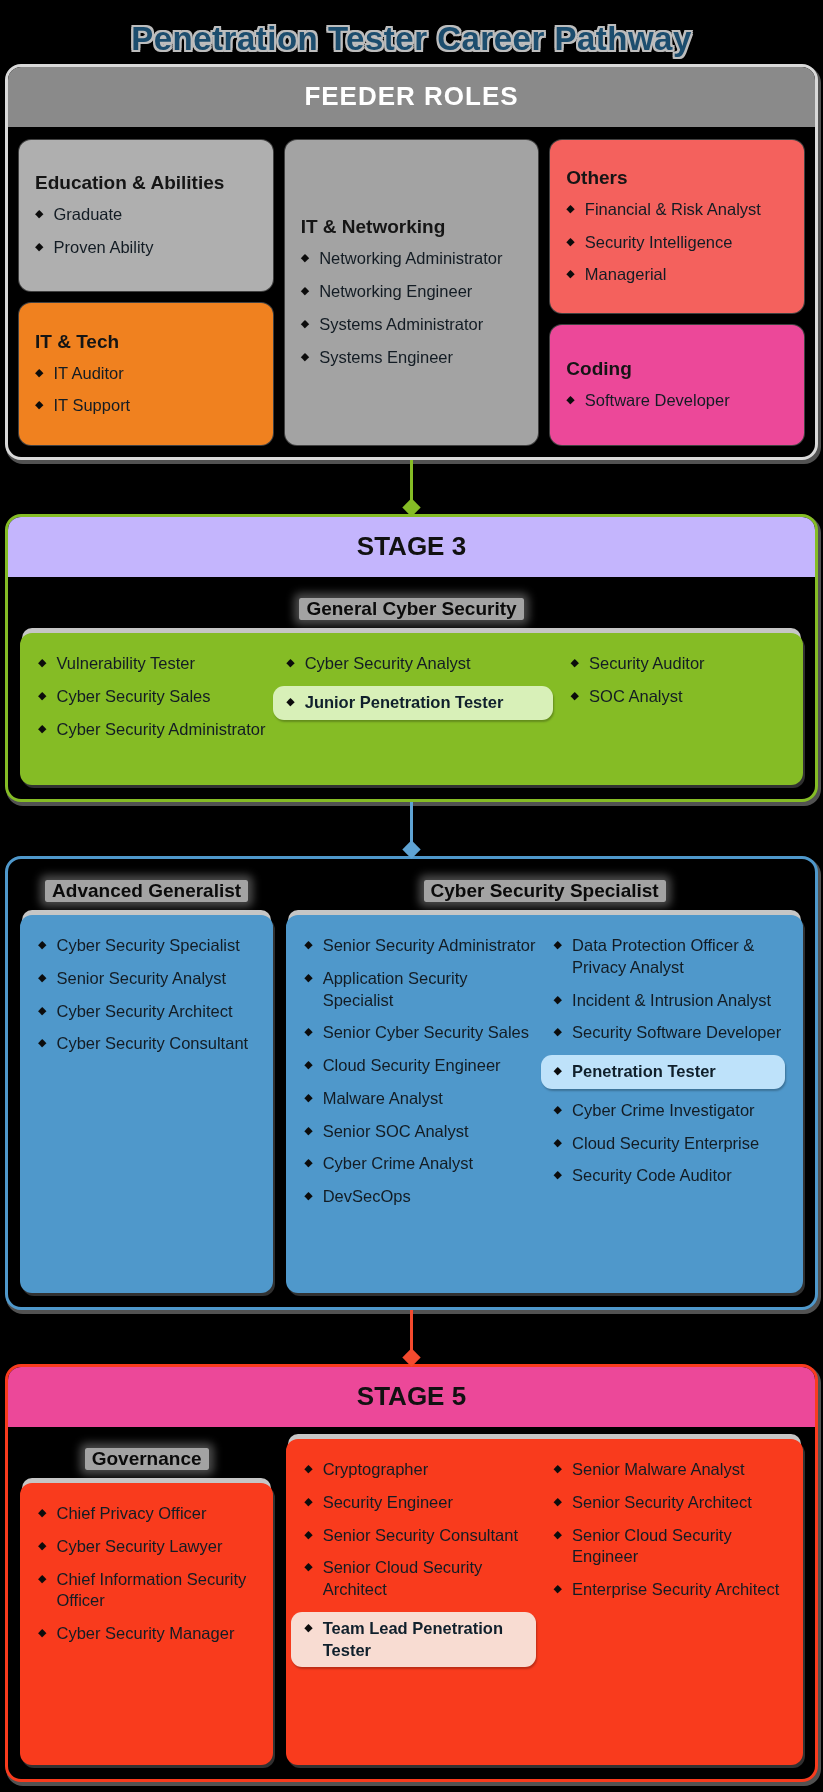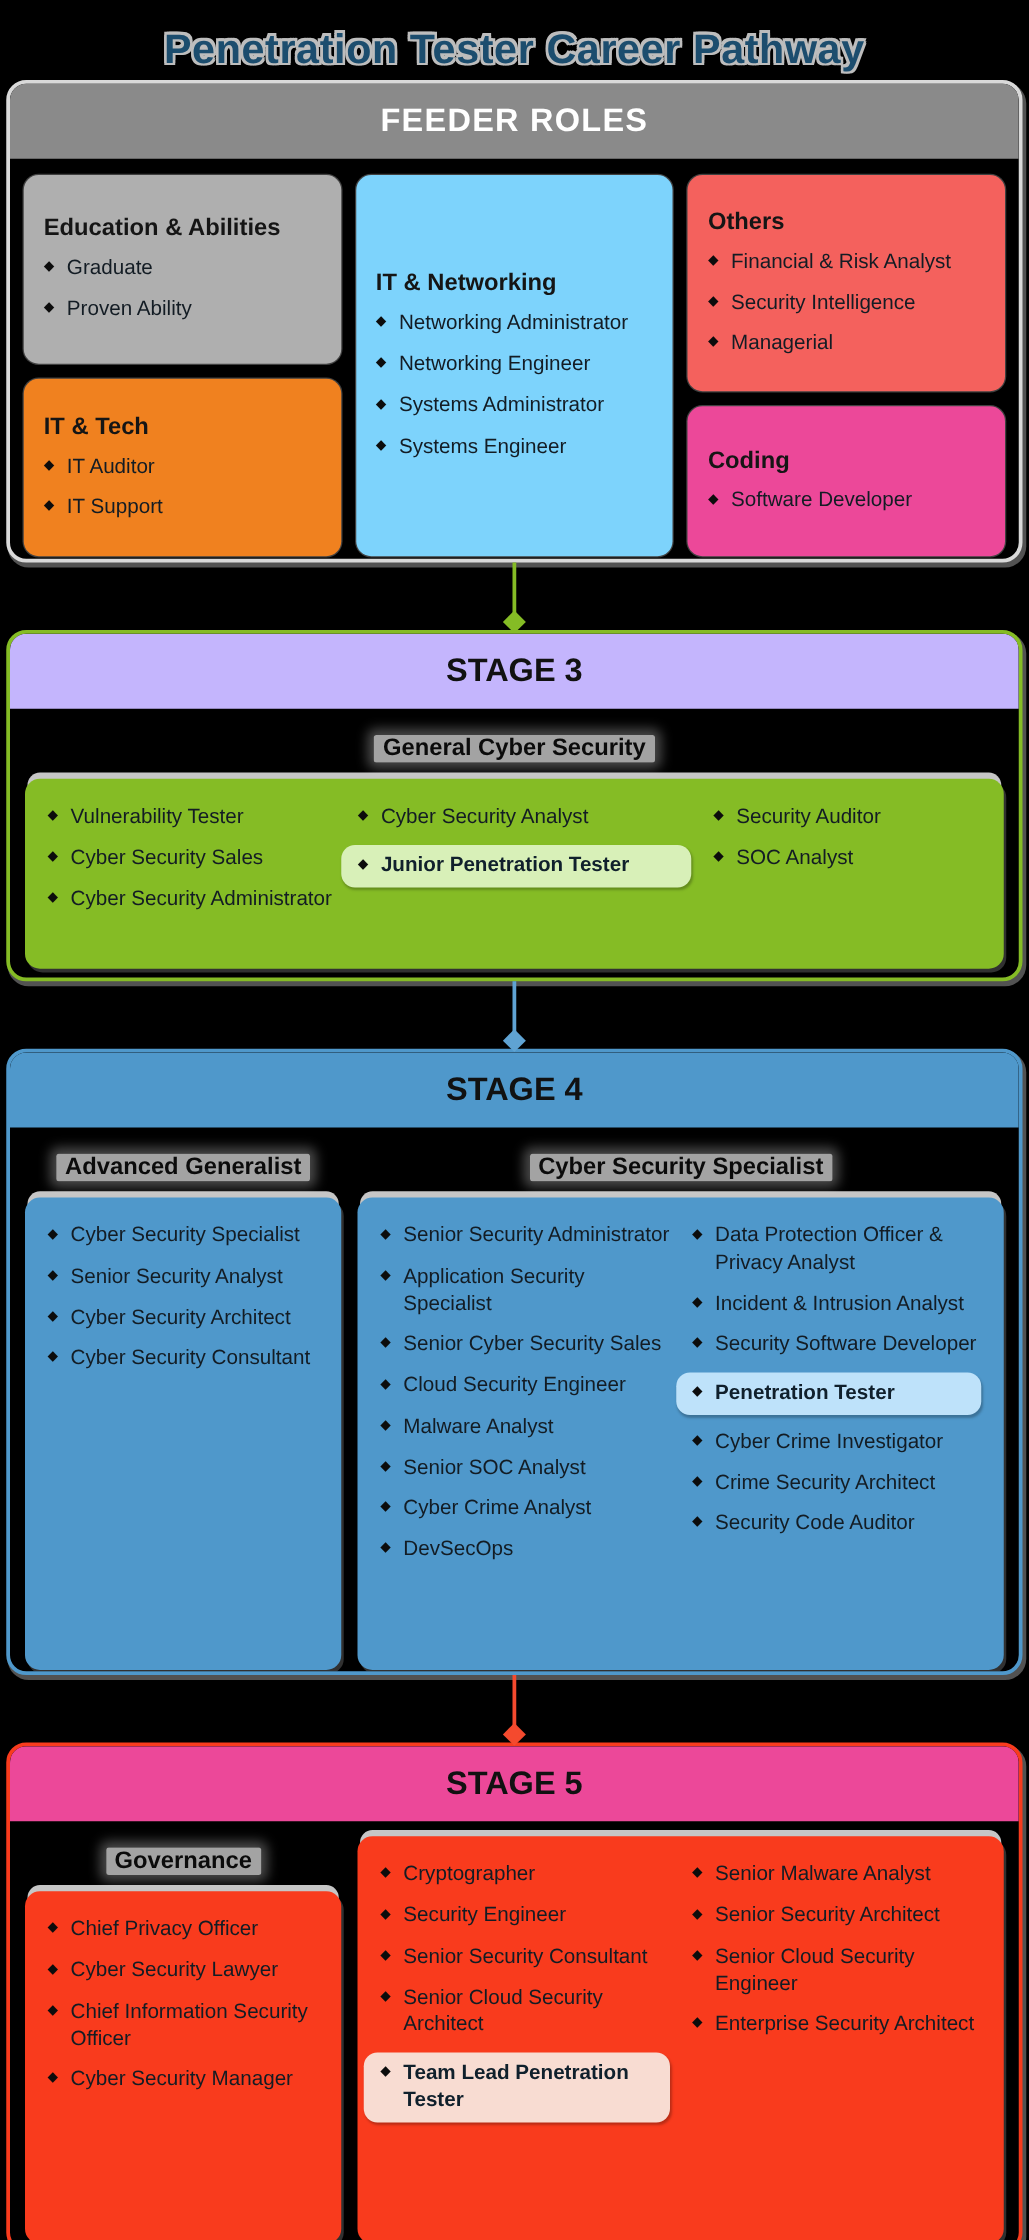--- a/index.html
+++ b/index.html
@@ -119,21 +119,21 @@
                 <span>IT Auditor</span>
               </li>
               <li>
                 <span class="bullet">◆</span>
                 <span>IT Support</span>
               </li>
             </ul>
         </div>
       </div>
       <div class="fcol">
-        <div class="fbox grow-100" style="background: #7dd3fc;">
+        <div class="fbox grow-100" style="background: #a3a3a3;">
           <h3>IT &amp; Networking</h3>
           <ul class="items">
               <li>
                 <span class="bullet">◆</span>
                 <span>Networking Administrator</span>
               </li>
               <li>
                 <span class="bullet">◆</span>
                 <span>Networking Engineer</span>
               </li>
@@ -232,21 +232,20 @@
       </div>
     </div>
   </section>
 
   <div class="connector">
     <span class="line" style="background: rgb(95, 163, 211);"></span>
     <span class="diamond" style="background: rgb(95, 163, 211);"></span>
   </div>
 
   <section class="panel stage4" style="border-color: rgb(79, 152, 203);">
-    <div class="panel-bar" style="background: rgb(79, 152, 203);">STAGE 4</div>
     <div class="stage-body">
       <div class="group-row">
         <div class="group g-narrow">
           <div class="group-label">
             <span>Advanced Generalist</span>
           </div>
           <div class="group-box" style="background: rgb(79, 152, 203);">
             <ul class="items">
                 <li>
                   <span class="bullet">◆</span>
@@ -322,21 +321,21 @@
                 <li class="highlight" style="background: rgb(190, 226, 250);">
                   <span class="bullet">◆</span>
                   <span>Penetration Tester</span>
                 </li>
                 <li>
                   <span class="bullet">◆</span>
                   <span>Cyber Crime Investigator</span>
                 </li>
                 <li>
                   <span class="bullet">◆</span>
-                  <span>Crime Security Architect</span>
+                  <span>Cloud Security Enterprise</span>
                 </li>
                 <li>
                   <span class="bullet">◆</span>
                   <span>Security Code Auditor</span>
                 </li>
               </ul>
           </div>
         </div>
       </div>
     </div>

